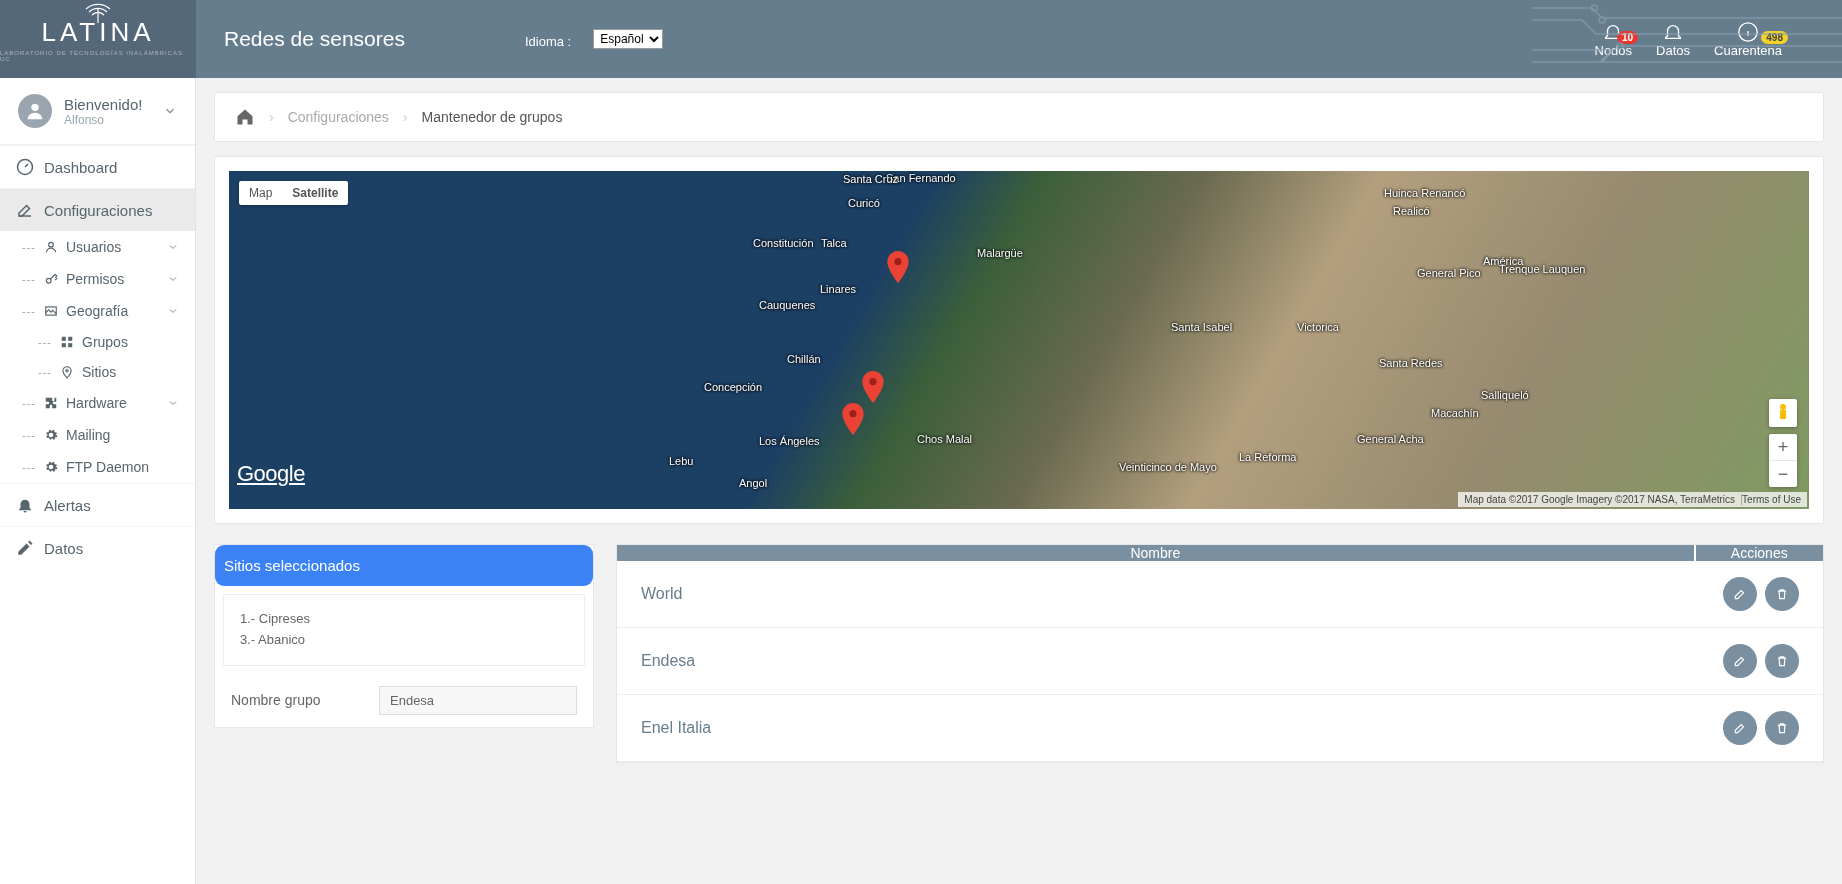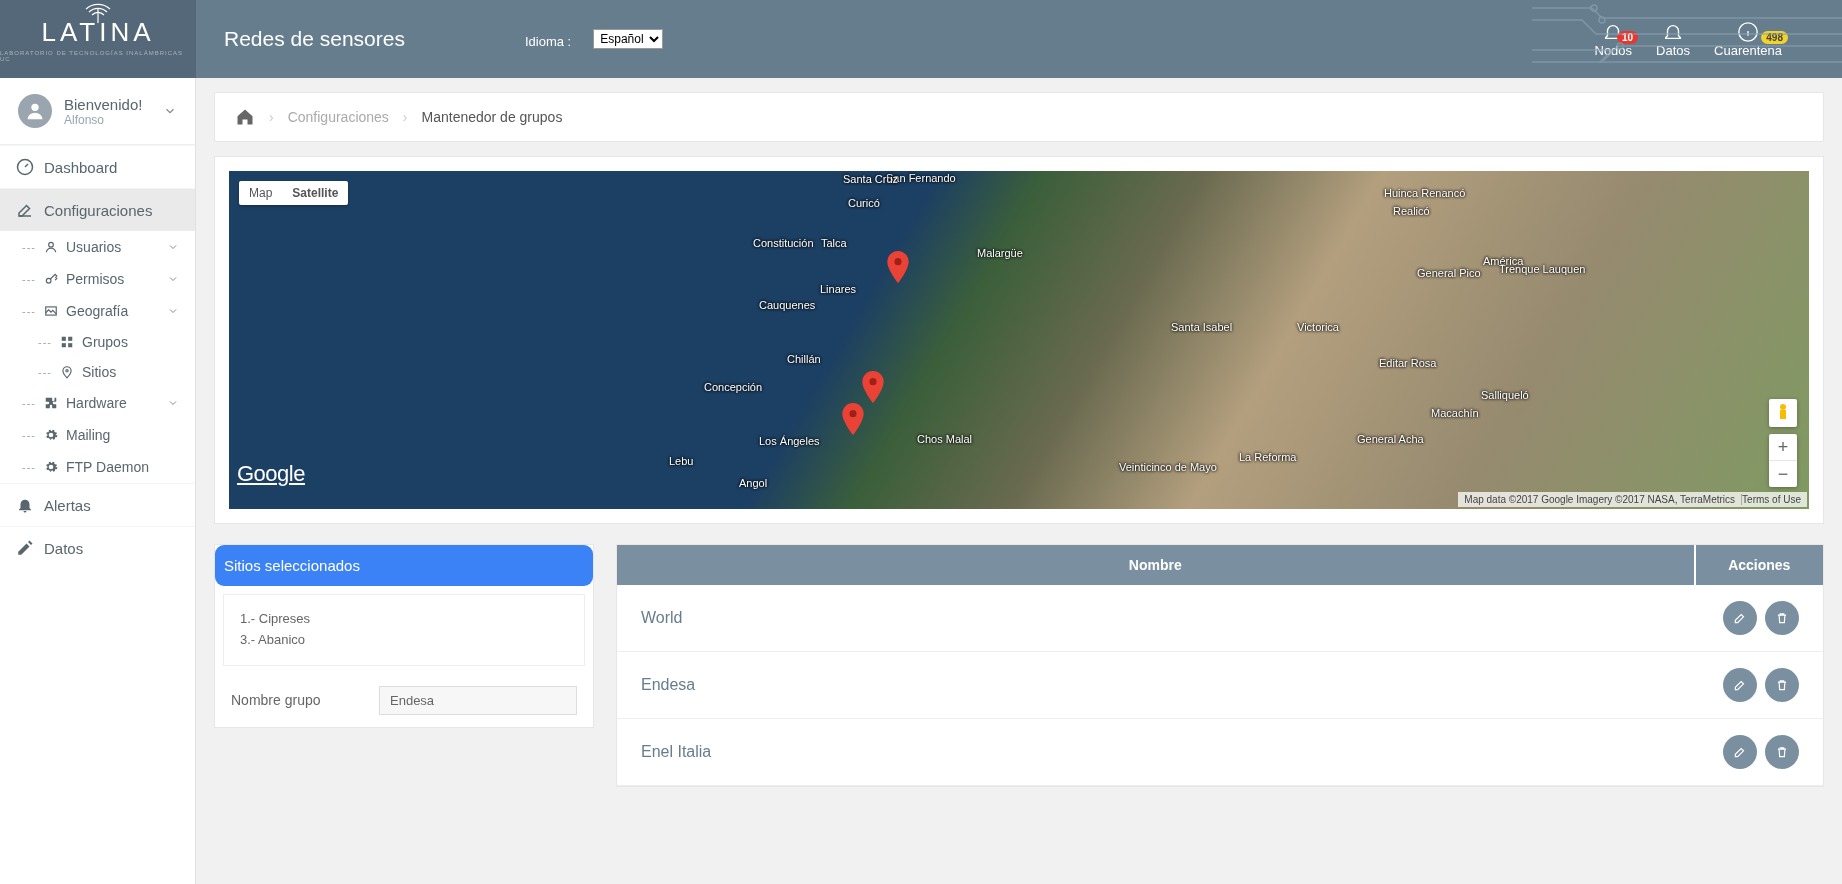--- a/index.html
+++ b/index.html
@@ -73,21 +73,21 @@
     .panel { background:#fff; border:1px solid #e6e6e6;}
     .panel-left { width: 380px; }
     .panel-right { flex:1; }
     .panel-header { background: #3b82f6; color: #fff; padding: 12px 9px; font-size: 15px; border-radius: 9px; }
     .site-list { padding: 14px 16px; border:1px solid #eee; margin:8px; font-size:13px; color:#666; line-height:1.6;}
     .form-row{padding:12px 16px; display:flex; align-items:center;border-radius:12px;}
     .form-row label{width:180px; color:#666;}
     .form-row input{flex:1;border:1px solid #ddd;background:#f7f7f7;padding:6px 10px;font-size:13px;color:#666;}
 
     .tbl{width:100%;border-collapse:collapse;}
-    .tbl th{background:#7a8fa0;color:#fff;font-weight:700;padding:12px;font-size:14px;}
+    .tbl th{background:#7a8fa0;color:#fff;font-weight:400;padding:0;font-size:14px;}
     .tbl th:last-child{width:90px;border-left:2px solid #fff;}
     .tbl td{padding:16px 24px;border-bottom:1px solid #eee;color:#667d8e;font-size:16px;}
     .tbl td.actions{text-align:right;white-space:nowrap;}
     .act-btn{display:inline-flex;width:34px;height:34px;border-radius:50%;background:#7a8fa0;align-items:center;justify-content:center;margin-left:4px;cursor:pointer;}
     .act-btn svg{width:14px;height:14px;stroke:#fff;fill:none;stroke-width:2;}
   </style>
 </head>
 <body>
 
 <div class="topbar">
@@ -299,21 +299,21 @@
         <div class="city" style="top:66px;left:592px">Talca</div>
         <div class="city" style="top:76px;left:748px">Malargüe</div>
         <div class="city" style="top:84px;left:1254px">América</div>
         <div class="city" style="top:96px;left:1188px">General Pico</div>
         <div class="city" style="top:92px;left:1270px">Trenque Lauquen</div>
         <div class="city" style="top:112px;left:591px">Linares</div>
         <div class="city" style="top:128px;left:530px">Cauquenes</div>
         <div class="city" style="top:150px;left:942px">Santa Isabel</div>
         <div class="city" style="top:150px;left:1068px">Victorica</div>
         <div class="city" style="top:182px;left:558px">Chillán</div>
-        <div class="city" style="top:186px;left:1150px">Editar Rosa</div>
+        <div class="city" style="top:186px;left:1150px">Santa Redes</div>
         <div class="city" style="top:218px;left:1252px">Salliqueló</div>
         <div class="city" style="top:210px;left:475px">Concepción</div>
         <div class="city" style="top:236px;left:1202px">Macachín</div>
         <div class="city" style="top:262px;left:1128px">General Acha</div>
         <div class="city" style="top:264px;left:530px">Los Ángeles</div>
         <div class="city" style="top:262px;left:688px">Chos Malal</div>
         <div class="city" style="top:284px;left:440px">Lebu</div>
         <div class="city" style="top:306px;left:510px">Angol</div>
         <div class="city" style="top:280px;left:1010px">La Reforma</div>
         <div class="city" style="top:290px;left:890px">Veinticinco de Mayo</div>

